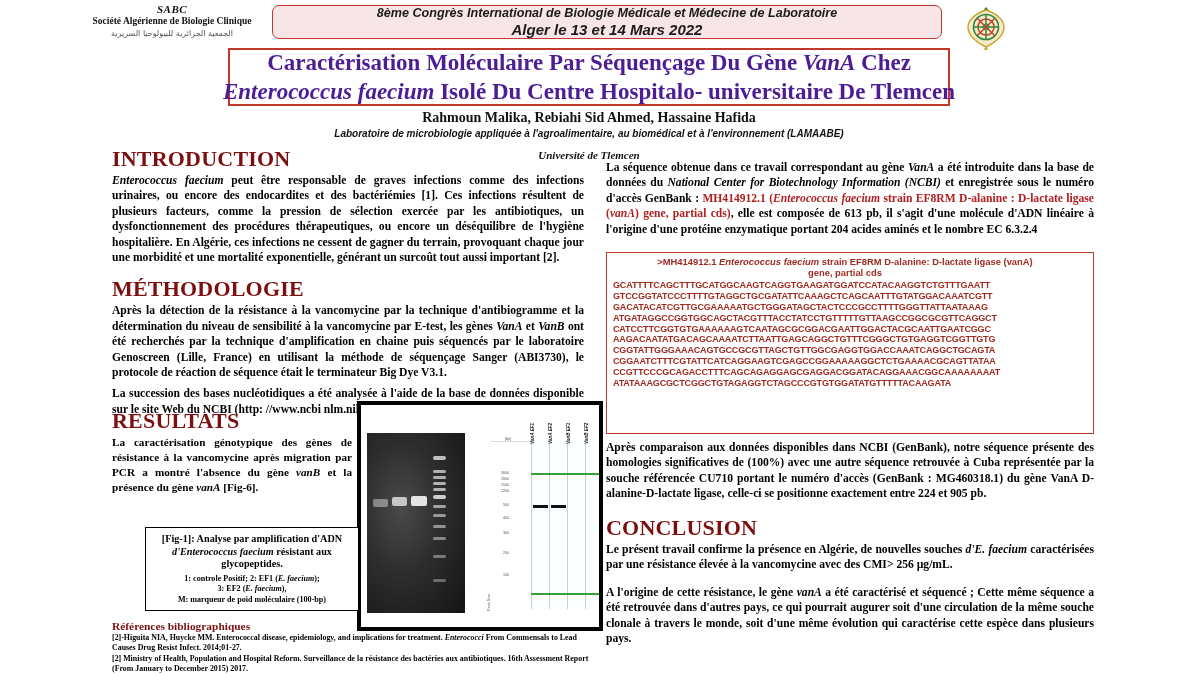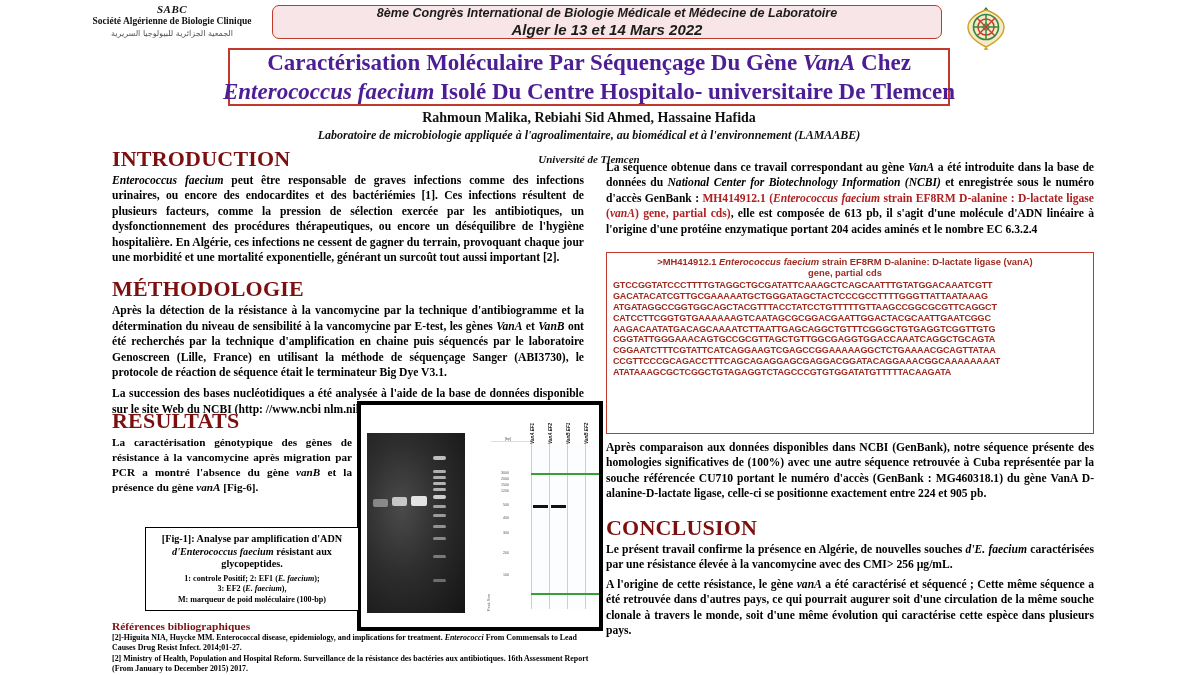--- a/index.html
+++ b/index.html
@@ -60,22 +60,22 @@
   }
   .titlebox .tline i{font-style:italic;}
 
   .authors{
     position:absolute;left:228px;top:110px;width:722px;text-align:center;
   }
   .authors .names{
     font-family:"Liberation Serif", serif;font-weight:bold;font-size:14px;color:#111;
   }
   .authors .lab{
-    font-family:Liberation Serif, serif;font-style:italic;font-weight:bold;
-    font-size:12px;color:#111;margin-top:2px;
+    font-family:Liberation Sans, sans-serif;font-style:italic;font-weight:bold;
+    font-size:10px;color:#111;margin-top:2px;
   }
   .authors .univ{
     font-family:"Liberation Serif", serif;font-style:italic;font-weight:bold;
     font-size:11px;color:#111;margin-top:10px;
   }
 
   
   .colL{position:absolute;left:112px;top:146px;width:472px;}
   .colR{position:absolute;left:606px;top:160px;width:488px;}
 
@@ -302,34 +302,35 @@
 
   <div class="colR">
     <p class="body"><span>La séquence obtenue dans ce travail correspondant au gène </span><i>VanA</i><span> a été introduite dans la base de données du </span><i>National Center for Biotechnology Information (NCBI)</i><span> et enregistrée sous le numéro d'accès GenBank : </span><span class="redtxt">MH414912.1 (</span><i class="redtxt">Enterococcus faecium</i><span class="redtxt"> strain EF8RM D-alanine : D-lactate ligase (</span><i class="redtxt">vanA</i><span class="redtxt">) gene, partial cds)</span><span>, elle est composée de 613 pb, il s'agit d'une molécule d'ADN linéaire à l'origine d'une protéine enzymatique portant 204 acides aminés et le nombre EC 6.3.2.4</span></p>
   </div>
 
   <div class="seqbox">
     <div class="hdr">
       <span>&gt;MH414912.1 </span><i>Enterococcus faecium</i><span> strain EF8RM D-alanine: D-lactate ligase (vanA)</span><br>
       <span>gene, partial cds</span>
     </div>
+    <div class="seq">GCATTTTCAGCTTTGCATGGCAAGTCAGGTGAAGATGGATCCATACAAGGTCTGTTTGAATT</div>
     <div class="seq">GTCCGGTATCCCTTTTGTAGGCTGCGATATTCAAAGCTCAGCAATTTGTATGGACAAATCGTT</div>
     <div class="seq">GACATACATCGTTGCGAAAAATGCTGGGATAGCTACTCCCGCCTTTTGGGTTATTAATAAAG</div>
     <div class="seq">ATGATAGGCCGGTGGCAGCTACGTTTACCTATCCTGTTTTTGTTAAGCCGGCGCGTTCAGGCT</div>
     <div class="seq">CATCCTTCGGTGTGAAAAAAGTCAATAGCGCGGACGAATTGGACTACGCAATTGAATCGGC</div>
     <div class="seq">AAGACAATATGACAGCAAAATCTTAATTGAGCAGGCTGTTTCGGGCTGTGAGGTCGGTTGTG</div>
     <div class="seq">CGGTATTGGGAAACAGTGCCGCGTTAGCTGTTGGCGAGGTGGACCAAATCAGGCTGCAGTA</div>
     <div class="seq">CGGAATCTTTCGTATTCATCAGGAAGTCGAGCCGGAAAAAGGCTCTGAAAACGCAGTTATAA</div>
     <div class="seq">CCGTTCCCGCAGACCTTTCAGCAGAGGAGCGAGGACGGATACAGGAAACGGCAAAAAAAAT</div>
     <div class="seq">ATATAAAGCGCTCGGCTGTAGAGGTCTAGCCCGTGTGGATATGTTTTTACAAGATA</div>
   </div>
 
   <div style="position:absolute;left:606px;top:440px;width:488px;">
     <p class="body">Après comparaison aux données disponibles dans NCBI (GenBank), notre séquence présente des homologies significatives de (100%) avec une autre séquence retrouvée à Cuba représentée par la souche référencée CU710 portant le numéro d'accès (GenBank : MG460318.1) du gène VanA D-alanine-D-lactate ligase, celle-ci se positionne exactement entre 224 et 905 pb.</p>
   </div>
 
   <div style="position:absolute;left:606px;top:515px;width:488px;">
     <h2 class="sec">CONCLUSION</h2>
-    <p class="body" style="margin-bottom:4px;"><span>Le présent travail confirme la présence en Algérie, de nouvelles souches </span><i>d'E. faecium</i><span> caractérisées par une résistance élevée à la vancomycine avec des CMI&gt; 256 µg/mL.</span></p>
+    <p class="body" style="margin-bottom:12px;"><span>Le présent travail confirme la présence en Algérie, de nouvelles souches </span><i>d'E. faecium</i><span> caractérisées par une résistance élevée à la vancomycine avec des CMI&gt; 256 µg/mL.</span></p>
     <p class="body" style="margin-bottom:16px;"><span>A l'origine de cette résistance, le gène </span><i>vanA</i><span> a été caractérisé et séquencé ; Cette même séquence a été retrouvée dans d'autres pays, ce qui pourrait augurer soit d'une circulation de la même souche clonale à travers le monde, soit d'une même évolution qui caractérise cette espèce dans plusieurs pays.</span></p>
   </div>
 
 </div>
 
 </body></html>

